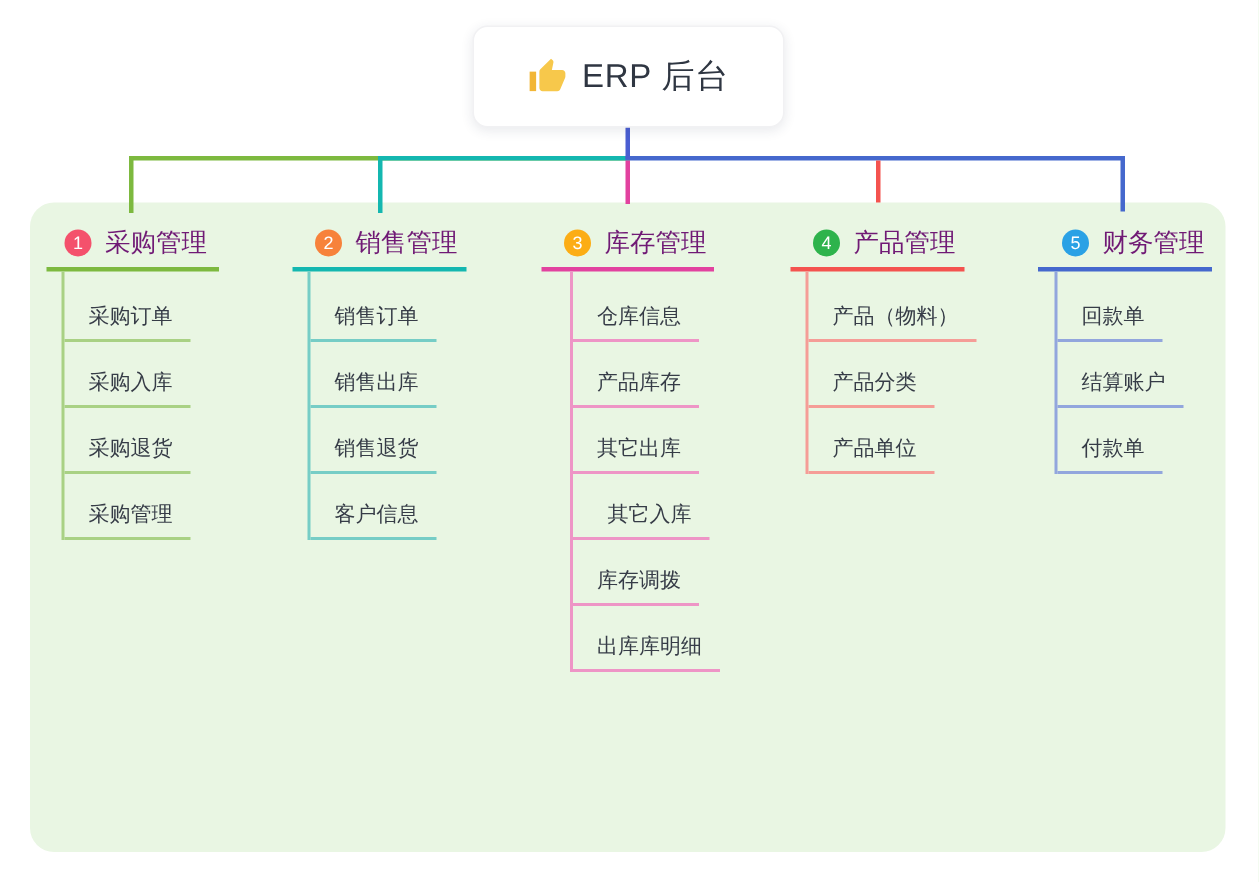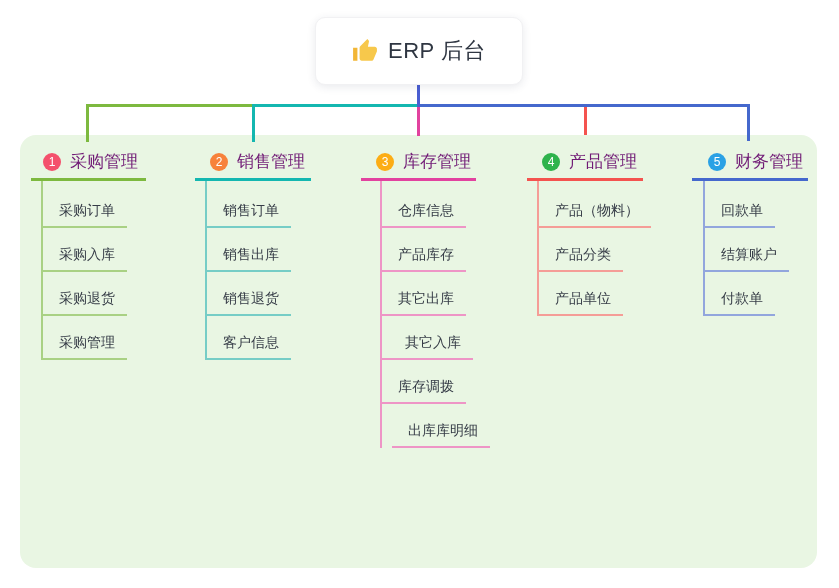--- a/index.html
+++ b/index.html
@@ -123,21 +123,21 @@
       </div>
       <div class="child-row" style="border-bottom-color: rgb(238, 149, 198);">
         <span class="child-label">其它出库</span>
       </div>
       <div class="child-row" style="border-bottom-color: rgb(238, 149, 198); padding-left: 23px;">
         <span class="child-label">其它入库</span>
       </div>
       <div class="child-row" style="border-bottom-color: rgb(238, 149, 198);">
         <span class="child-label">库存调拨</span>
       </div>
-      <div class="child-row" style="border-bottom-color: rgb(238, 149, 198); margin-left: 10px;">
+      <div class="child-row" style="border-bottom-color: rgb(238, 149, 198);">
         <span class="child-label">出库库明细</span>
       </div>
     </div>
     <div class="branch-header" style="left: 542px;">
       <span class="badge" style="background: rgb(46, 179, 76);">4</span>
       <span class="branch-title">产品管理</span>
     </div>
     <div class="title-underline" style="left: 527px; width: 116px; background: rgb(244, 83, 79);"></div>
     <div class="children" style="left: 537px; border-left: 2px solid rgb(245, 157, 151);">
       <div class="child-row" style="border-bottom-color: rgb(245, 157, 151);">

